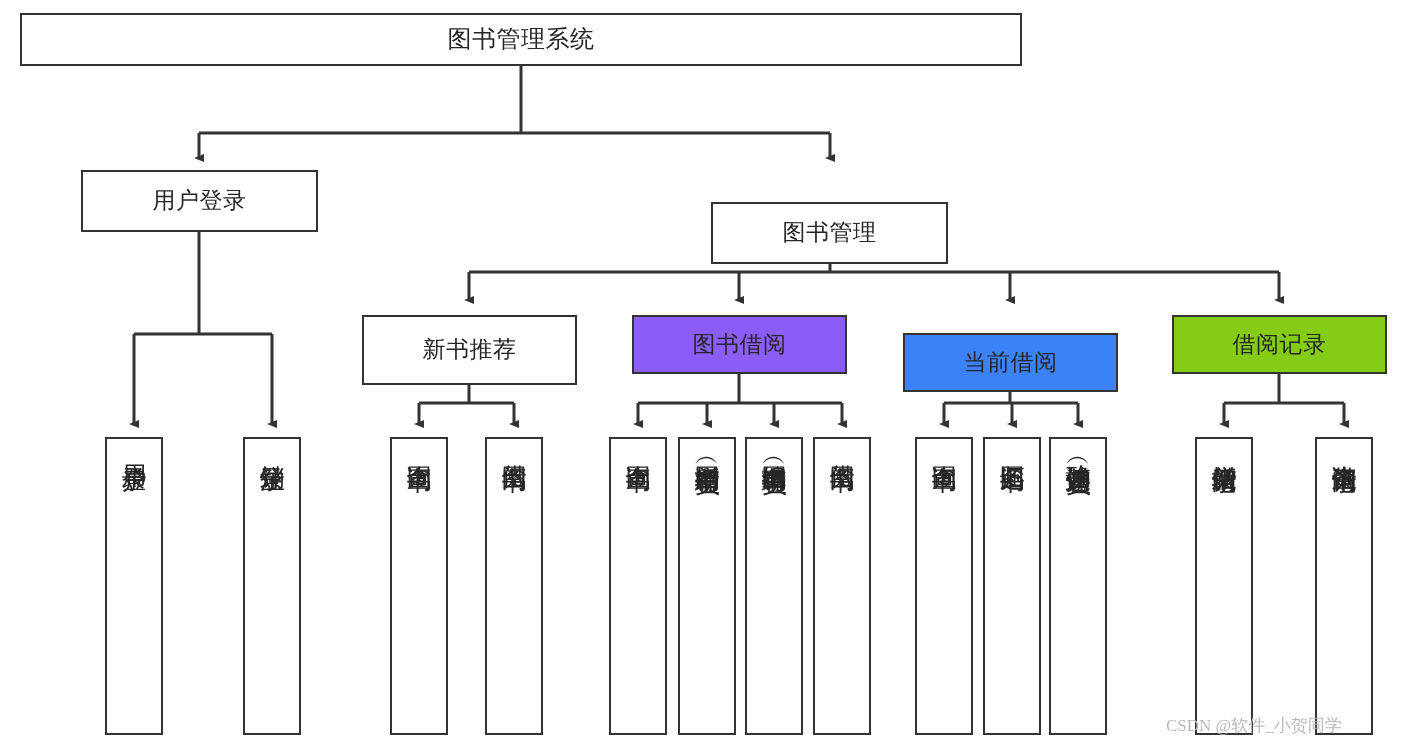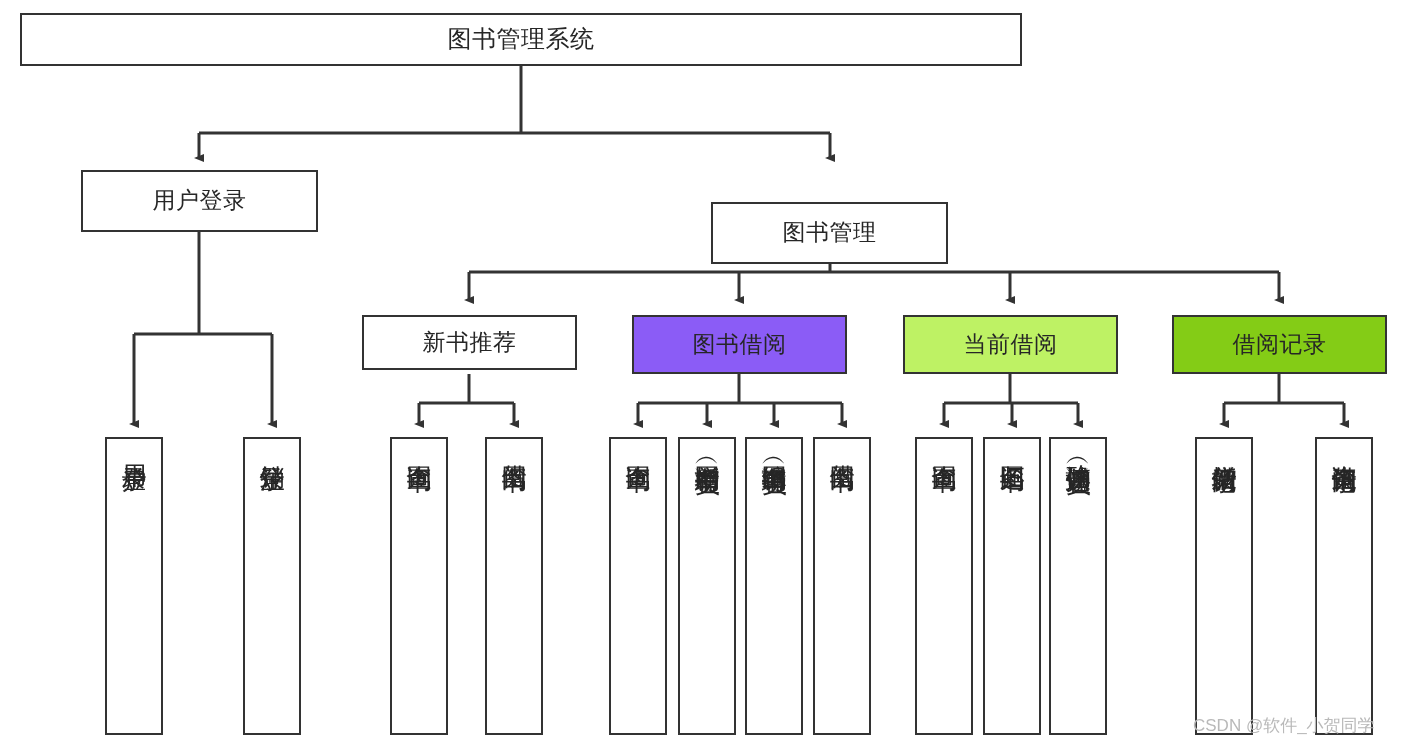--- a/index.html
+++ b/index.html
@@ -55,27 +55,27 @@
     text-orientation: upright;
     font-size: 25px;
     line-height: 1.02;
     letter-spacing: 1px;
     white-space: nowrap;
   }
   .node.root .label { font-size: 24px; }
 
   #watermark {
     position: absolute;
-    left: 1193px;
+    left: 1166px;
     top: 714px;
     font-size: 17px;
     color: #b9b9b9;
     white-space: nowrap;
     z-index: 5;
-    font-family: Liberation Sans, sans-serif;
+    font-family: Liberation Serif, serif;
   }
 </style>
 </head>
 <body>
 
 <div id="diagram-root" style="background: rgb(255, 255, 255);">
 
   <svg id="connectors" viewBox="0 0 1405 747" width="1405" height="747" xmlns="http://www.w3.org/2000/svg">
     <defs>
       <marker id="arrow" markerWidth="10" markerHeight="10" refX="5" refY="5" orient="auto" markerUnits="userSpaceOnUse">
@@ -130,27 +130,27 @@
     <span class="label">图书管理系统</span>
   </div>
 
   <div class="node horiz" id="node-l2-0" style="left: 81px; top: 170px; width: 237px; height: 62px; border-color: rgb(51, 51, 51); background: rgb(255, 255, 255); color: rgb(38, 38, 38);">
     <span class="label">用户登录</span>
   </div>
   <div class="node horiz" id="node-l2-1" style="left: 711px; top: 170px; width: 237px; height: 62px; border-color: rgb(51, 51, 51); background: rgb(255, 255, 255); color: rgb(38, 38, 38); margin-top: 32px;">
     <span class="label">图书管理</span>
   </div>
 
-  <div class="node horiz" id="node-l3-0" style="left: 362px; top: 315px; width: 215px; height: 55px; border-color: rgb(51, 51, 51); background: rgb(255, 255, 255); color: rgb(38, 38, 38);">
+  <div class="node horiz" id="node-l3-0" style="left: 362px; top: 315px; width: 215px; height: 70px; border-color: rgb(51, 51, 51); background: rgb(255, 255, 255); color: rgb(38, 38, 38);">
     <span class="label">新书推荐</span>
   </div>
   <div class="node horiz" id="node-l3-1" style="left: 632px; top: 315px; width: 215px; height: 59px; border-color: rgb(51, 51, 51); background: #8b5cf6; color: rgb(38, 38, 38);">
     <span class="label">图书借阅</span>
   </div>
-  <div class="node horiz" id="node-l3-2" style="left: 903px; top: 315px; width: 215px; height: 59px; border-color: rgb(51, 51, 51); background: #bef264; color: rgb(38, 38, 38);">
+  <div class="node horiz" id="node-l3-2" style="left: 903px; top: 333px; width: 215px; height: 59px; border-color: rgb(51, 51, 51); background: #3b82f6; color: rgb(38, 38, 38);">
     <span class="label">当前借阅</span>
   </div>
   <div class="node horiz" id="node-l3-3" style="left: 1172px; top: 315px; width: 215px; height: 59px; border-color: rgb(51, 51, 51); background: #84cc16; color: rgb(38, 38, 38);">
     <span class="label">借阅记录</span>
   </div>
 
   <div class="node vert" id="node-leaf-0" style="left: 105px; top: 437px; width: 58px; height: 298px; border-color: rgb(51, 51, 51); background: rgb(255, 255, 255); color: rgb(38, 38, 38);">
     <span class="label">用户登录</span>
   </div>
   <div class="node vert" id="node-leaf-1" style="left: 243px; top: 437px; width: 58px; height: 298px; border-color: rgb(51, 51, 51); background: rgb(255, 255, 255); color: rgb(38, 38, 38);">

